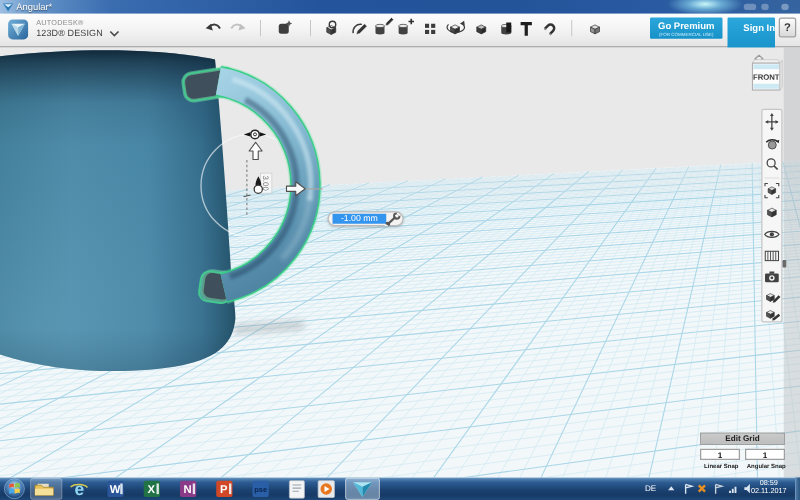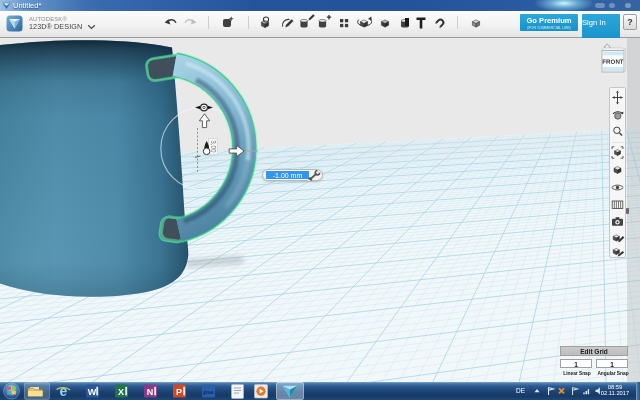--- a/index.html
+++ b/index.html
@@ -7,21 +7,21 @@
 .abs{position:absolute}
 #titlebar{left:0;top:0;width:640px;height:11px;background:linear-gradient(90deg,#9dbfe2 0,#6796c9 4%,#3a6cb0 14%,#24549b 40%,#235399 64%,#2a5ba2 82%,#35649f 100%)}
 #tbglow{left:534px;top:0;width:60px;height:11px;background:radial-gradient(ellipse 30px 9px at 50% 30%,rgba(210,255,255,0.95) 0%,rgba(150,230,250,0.55) 45%,rgba(120,200,240,0) 100%)}
 #tbtext{left:13px;top:1px;font-size:7.5px;color:#fff;text-shadow:0 1px 1px rgba(0,0,0,0.5)}
 #toolbar{left:0;top:11px;width:640px;height:27px;background:linear-gradient(#fdfdfd,#f2f2f2 55%,#e4e4e4);border-bottom:1px solid #9b9b9b}
 #autodesk1{left:29px;top:16px;font-size:5.8px;color:#8a8a8a;letter-spacing:0.2px}
 #autodesk2{left:29px;top:22px;font-size:7.2px;font-weight:normal;color:#404040;letter-spacing:0.1px}
 #gopremium{left:520px;top:14px;width:58px;height:17px;background:linear-gradient(#2ba7dc,#1792c8);border-radius:1px;color:#fff;text-align:center}
 #gopremium b{display:block;font-size:7.6px;margin-top:2px}
 #gopremium span{display:block;font-size:3.6px;margin-top:0.5px;color:#cfeefb}
-#signin{left:582px;top:14px;width:38px;height:27px;background:linear-gradient(#2ba7dc,#1792c8);border-radius:1px;color:#fff;text-align:left;font-size:7.6px;font-weight:normal;line-height:17px}
+#signin{left:582px;top:14px;width:38px;height:27px;background:linear-gradient(#2ba7dc,#1792c8);border-radius:1px;color:#fff;text-align:right;font-size:7.6px;font-weight:bold;line-height:17px}
 #help{left:623px;top:14px;width:14px;height:16px;background:linear-gradient(#fcfcfc,#d9d9d9);border:1px solid #9f9f9f;border-radius:2px;color:#333;font-size:9px;font-weight:bold;text-align:center;line-height:14px}
 #viewport{left:0;top:38px;width:640px;height:344px;background:#e9e9e9}
 #rightband{left:627px;top:38px;width:13px;height:344px;background:rgba(180,184,186,0.42)}
 #tooltip{left:262px;top:168.5px;width:61px;height:12.5px;background:#f4f3f1;border:1px solid #bbb;border-radius:6px;box-shadow:0 1px 2px rgba(0,0,0,0.18)}
 #tooltip .sel{position:absolute;left:3px;top:1.2px;width:43px;height:8.6px;background:#3495ee;color:#fff;font-size:7px;text-align:center;line-height:9px}
 #rtool{left:608.5px;top:87px;width:17px;height:171px;background:#f6f6f6;border:1px solid #c6c6c6;border-radius:2px}
 #editgrid{left:560px;top:346px;width:69px;height:30px}
 #eg-btn{left:0;top:0;width:68px;height:9.5px;background:linear-gradient(#cacaca,#bdbdbd);border:1px solid #a0a0a0;color:#222;font-size:6.5px;font-weight:bold;text-align:center;line-height:9px}
 .eg-in{top:12.5px;width:32px;height:9px;background:#fff;border:1px solid #9f9f9f;color:#111;font-size:6.5px;font-weight:bold;text-align:center;line-height:9px}
 .eg-lb{top:24.5px;width:40px;font-size:4.8px;font-weight:bold;color:#222;text-align:center}
@@ -31,21 +31,21 @@
 </style></head>
 <body>
 <div id="root">
 
 <div class="abs" id="titlebar"></div>
 <div class="abs" id="tbglow"></div>
 <svg class="abs" style="left:2px;top:1.5px" width="9" height="8" viewBox="0 0 9 8">
       <polygon points="0.5,0.8 8.5,0.8 4.5,7.2" fill="#2a7ab8"></polygon>
       <polygon points="1.4,1.3 7.6,1.3 4.5,3.8" fill="#dff1fa"></polygon>
     </svg>
-<div class="abs" id="tbtext">Untitled*</div>
+<div class="abs" id="tbtext">Angular*</div>
 <div class="abs" style="left:595px;top:3px;width:10px;height:5px;background:rgba(255,255,255,0.3);border-radius:2.5px"></div>
 <div class="abs" style="left:608.5px;top:3px;width:6px;height:5px;background:rgba(255,255,255,0.3);border-radius:2.5px"></div>
 <div class="abs" style="left:624.5px;top:3px;width:6px;height:5px;background:rgba(255,255,255,0.35);border-radius:2.5px"></div>
 <div class="abs" id="toolbar"></div>
 <svg class="abs" style="left:6px;top:15px" width="17" height="17" viewBox="0 0 17 17">
       <defs>
         <linearGradient id="lg1" x1="0" y1="0" x2="1" y2="1">
           <stop offset="0" stop-color="#71b0d8"></stop>
           <stop offset="1" stop-color="#2a649c"></stop>
         </linearGradient>

